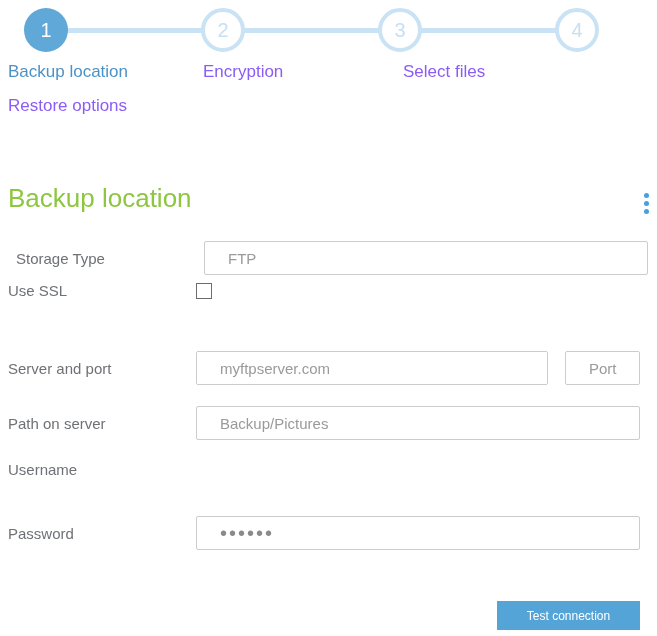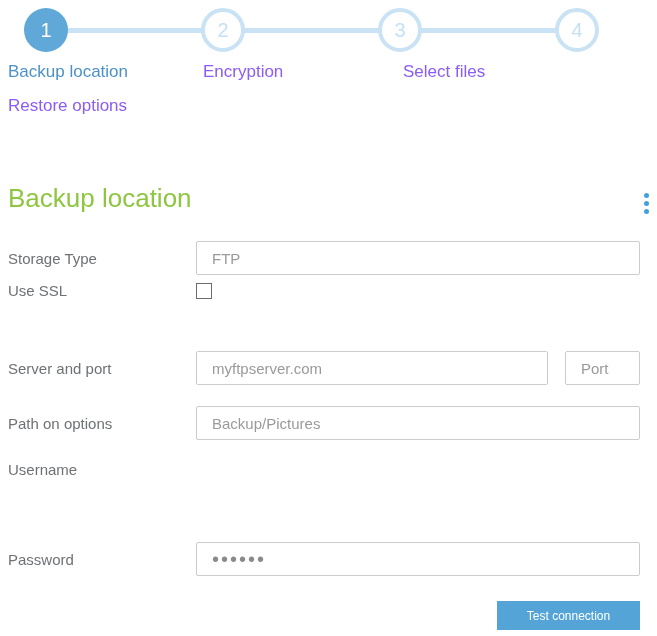--- a/index.html
+++ b/index.html
@@ -56,31 +56,31 @@
   .kebab span {
     display: block; width: 5px; height: 5px; border-radius: 50%;
     background: #45a0dc; margin: 0 0 3px 0;
   }
 
   
   .row {
     position: absolute; left: 8px; width: 632px;
     display: flex; align-items: center;
   }
-  .r1 { top: 241px; } .r2 { top: 282px; } .r3 { top: 351px; justify-content: flex-end; }
-  .r4 { top: 406px; } .r5 { top: 461px; } .r6 { top: 516px; margin-top: 26px; }
+  .r1 { top: 241px; margin-left: 8px; } .r2 { top: 282px; } .r3 { top: 351px; justify-content: flex-end; }
+  .r4 { top: 406px; } .r5 { top: 461px; } .r6 { top: 516px; }
 
   .field-label {
     width: 188px; flex: 0 0 188px;
     font-size: 15px; color: #6e7175;
   }
   .text-input {
     flex: 1 1 auto; height: 34px; box-sizing: border-box;
     border: 1px solid #cccccc; border-radius: 2px;
-    padding: 0 8px 0 15px; font-family: "Liberation Sans", sans-serif;
+    padding: 0 8px 0 23px; font-family: "Liberation Sans", sans-serif;
     font-size: 15px; color: #9a9a9a; background: #ffffff; outline: none;
     min-width: 0;
   }
   .text-input::placeholder { color: #9a9a9a; opacity: 1; }
   .port-input {
     flex: 0 0 75px; width: 75px; margin-left: 17px;
   }
   .pw-input {
     font-size: 20px; letter-spacing: 2px; color: #8a8a8a;
   }
@@ -134,21 +134,21 @@
   <div class="checkbox"></div>
 </div>
 
 <div class="row r3">
   <div class="field-label">Server and port</div>
   <input class="text-input" type="text" value="myftpserver.com" style="">
   <input class="text-input port-input" type="text" placeholder="Port" style="">
 </div>
 
 <div class="row r4">
-  <div class="field-label">Path on options</div>
+  <div class="field-label">Path on server</div>
   <input class="text-input" type="text" value="Backup/Pictures" style="">
 </div>
 
 <div class="row r5">
   <div class="field-label">Username</div>
 </div>
 
 <div class="row r6">
   <div class="field-label">Password</div>
   <input class="text-input pw-input" type="text" value="••••••" style="">

